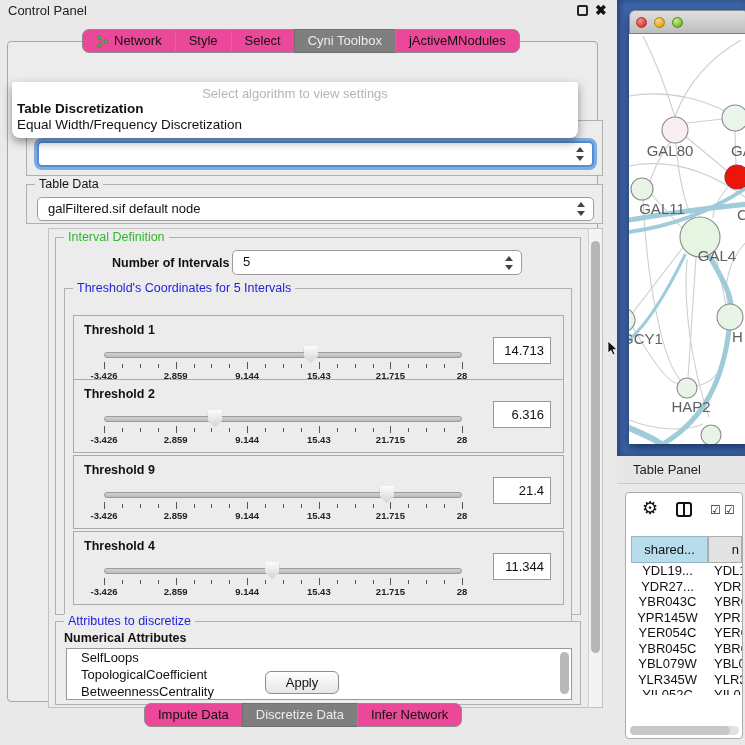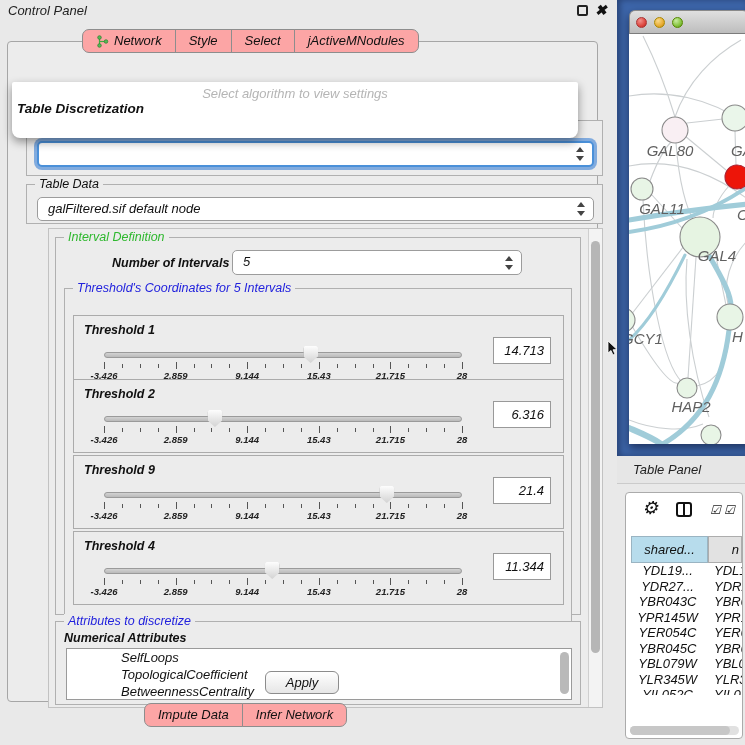--- a/index.html
+++ b/index.html
@@ -1,33 +1,33 @@
 <!DOCTYPE html>
 <html><head>
 <meta charset="utf-8">
 <style>
   * { margin:0; padding:0; box-sizing:border-box; }
   html,body { width:745px; height:745px; overflow:hidden; }
   body { font-family:"Liberation Sans",sans-serif; background:#e9e9e9; color:#111; }
-  #app { position:relative; width:745px; height:745px; overflow:hidden;font-style:italic; }
+  #app { position:relative; width:745px; height:745px; overflow:hidden; }
 
   
   .cp-titlebar { position:absolute; left:0; top:0; width:603px; height:22px; background:#e9e9e9; }
   .cp-title { position:absolute; left:8px; top:3px; font-size:13px; color:#222; }
   .float-btn { position:absolute; left:577px; top:5px; width:11px; height:11px; border:2px solid #222; border-radius:2px; background:transparent; }
   .close-btn { position:absolute; left:595px; top:2px; font-size:14px; font-weight:bold; color:#111; }
 
   
   .cp-panel { position:absolute; left:7px; top:41px; width:591px; height:661px; border:1px solid #a6a6a6; border-radius:4px; background:#ececec; }
 
   
   .tabbar { position:absolute; display:flex; z-index:30; }
   .tabbar.top { left:82px; top:29px; }
   .tabbar.bottom { left:144px; top:703px; }
-  .tab { height:24px; line-height:22px; padding:0 13px; background:#fca5a5; border:1px solid #8d8d8d; font-size:13px; color:#111; margin-left:-1px; display:flex; align-items:center; gap:5px; white-space:nowrap; }
+  .tab { height:24px; line-height:22px; padding:0 13px; background:#ec4899; border:1px solid #8d8d8d; font-size:13px; color:#111; margin-left:-1px; display:flex; align-items:center; gap:5px; white-space:nowrap; }
   .tab:first-child { border-radius:7px 0 0 7px; margin-left:0; }
   .tab:last-child { border-radius:0 7px 7px 0; }
   .tab.selected { background:#7f7f7f; color:#ececec; border-color:#6f6f6f; }
 
   
   .group { position:absolute; border:1px solid #b0b0b0; background:#ececec; }
   .legend { position:absolute; top:-8px; left:8px; background:#ececec; padding:0 4px; font-size:12.5px; white-space:nowrap; }
   .legend.green { color:#2eb82e; }
   .legend.blue { color:#2222dd; }
 
@@ -64,21 +64,21 @@
   .ticks { position:absolute; left:0; top:46px; width:100%; height:8px; }
   .tick { position:absolute; top:2px; width:1px; height:4px; background:#555; }
   .tick.major { top:0; height:7px; }
   .tick-labels { position:absolute; left:0; top:54px; width:100%; height:12px; }
   .tick-label { position:absolute; transform:translateX(-50%); font-size:9.5px; font-weight:bold; color:#222; white-space:nowrap; }
   .value-box { position:absolute; right:12px; top:21px; width:58px; height:27px; background:#fff; border:1px solid #999; font-size:13px; text-align:right; padding:5px 6px 0 0; }
 
   .g-attrs { left:6px; top:392px; width:526px; height:84px; }
   .attr-heading { position:absolute; left:8px; top:9px; font-size:12.5px; font-weight:bold; }
   .attr-list { position:absolute; left:10px; top:26px; width:506px; height:52px; background:#fff; border:1px solid #9a9a9a; overflow:hidden; }
-  .attr-item { padding-left:14px; font-size:13px; line-height:16px; padding-top:1px; white-space:nowrap;margin-left:40px; }
+  .attr-item { padding-left:14px; font-size:13px; line-height:16px; padding-top:1px; white-space:nowrap; }
   .attr-list .list-thumb { position:absolute; right:2px; top:3px; width:9px; height:42px; background:#b9b9b9; border-radius:5px; }
 
   .apply-btn { position:absolute; left:265px; top:671px; width:74px; height:23px; border:1px solid #8c8c8c; border-radius:6px; background:linear-gradient(#ffffff,#e6e6e6); font-size:13px; text-align:center; line-height:21px; z-index:5; }
 
   
   .algo-popup { position:absolute; left:12px; top:82px; width:566px; height:56px; background:#fff; border-radius:2px 2px 8px 8px; box-shadow:0 4px 10px rgba(0,0,0,.4); z-index:50; }
   .popup-prompt { position:absolute; left:0; right:0; top:4px; text-align:center; font-size:13px; color:#b5b5b5; }
   .popup-item { position:absolute; left:5px; font-size:13.5px; white-space:nowrap; }
   .popup-item.b { top:19px; font-weight:bold; }
   .popup-item.n { top:35px; }
@@ -359,33 +359,40 @@
         <circle cx="10" cy="6.5" r="1.8" fill="#57b857" stroke="#2e7d2e" stroke-width="0.7"></circle>
       </svg>
       <span>Network</span>
     </div>
     <div class="tab">
         <span>Style</span>
       </div>
     <div class="tab">
         <span>Select</span>
       </div>
+    <div class="tab selected">
+        <span>Cyni Toolbox</span>
+      </div>
     <div class="tab">
         <span>jActiveMNodules</span>
       </div>
   </div>
 
   <div class="algo-popup">
     <div class="popup-prompt">Select algorithm to view settings</div>
     <div class="popup-item b">Table Discretization</div>
+    <div class="popup-item n">Equal Width/Frequency Discretization</div>
   </div>
 
   <div class="tabbar bottom">
     <div class="tab">
         <span>Impute Data</span>
+      </div>
+    <div class="tab selected">
+        <span>Discretize Data</span>
       </div>
     <div class="tab">
         <span>Infer Network</span>
       </div>
   </div>
 
   <div class="desktop"></div>
 
   <div class="net-window">
     <div class="nw-titlebar">

